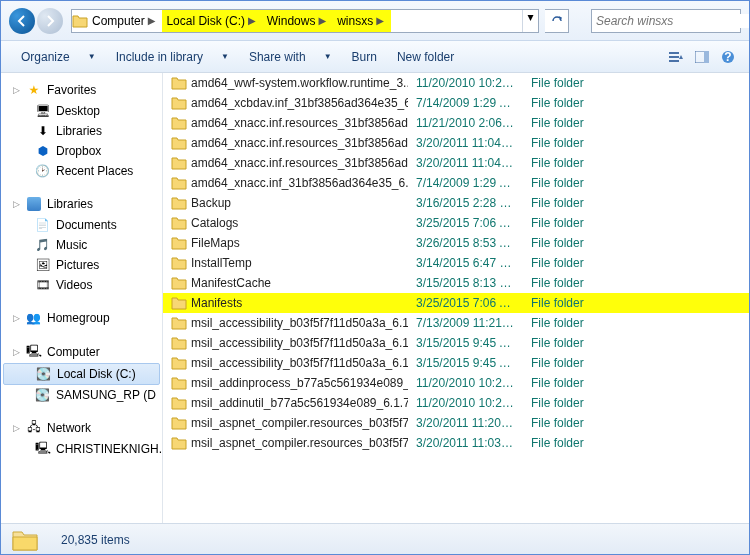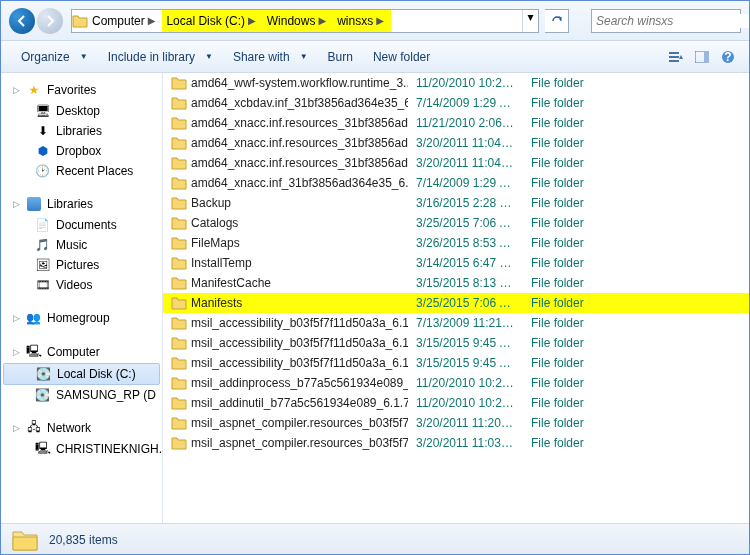--- a/index.html
+++ b/index.html
@@ -9,21 +9,21 @@
 .nav-btn.fwd{background:radial-gradient(circle at 30% 30%,#dfe8f2,#aebfd4);color:#6a7a8c}
 .addr-wrap{flex:1;display:flex;align-items:center;background:#fff;border:1px solid #9aaabf;height:24px;margin:0 6px;position:relative}
 .crumb{display:flex;align-items:center;height:100%;padding:0 4px;cursor:pointer}
 .crumb .sep{color:#555;padding:0 3px;font-size:10px}
 .hl{background:#ffff0a}
 .addr-drop{width:16px;text-align:center;border-left:1px solid #cfd8e4;cursor:pointer;height:100%}
 .refresh{width:24px;height:24px;border:1px solid #9aaabf;border-left:none;background:#fff;display:flex;align-items:center;justify-content:center;cursor:pointer}
 .search-box{width:150px;height:24px;border:1px solid #9aaabf;background:#fff;display:flex;align-items:center;padding:0 4px;margin-left:22px}
 .search-box input{border:none;outline:none;flex:1;color:#888;font-style:italic}
 .toolbar{display:flex;align-items:center;background:linear-gradient(#f8fbff,#e4eef9);height:32px;padding:0 10px;border-bottom:1px solid #d0dbe8}
-.tool-item{color:#1a3e6e;padding:4px 10px;cursor:pointer;display:flex;align-items:center;gap:10px}
+.tool-item{color:#1a3e6e;padding:4px 10px;cursor:pointer;display:flex;align-items:center;gap:18px}
 .tool-item .dd{font-size:8px}
 .toolbar-right{margin-left:auto;display:flex;gap:4px}
 .view-btn{width:22px;height:20px;display:flex;align-items:center;justify-content:center;cursor:pointer;color:#3a5a80}
 .main{display:flex;height:450px}
 .sidebar{width:162px;border-right:1px solid #e0e6ed;overflow-y:auto;padding:6px 0}
 .side-section{margin-bottom:12px}
 .side-head{display:flex;align-items:center;padding:3px 6px 3px 12px;gap:5px;cursor:pointer}
 .side-head .collapse{color:#888;font-size:9px;width:8px}
 .side-item{display:flex;align-items:center;padding:2px 6px 2px 34px;gap:5px;cursor:pointer}
 .side-item.selected{background:linear-gradient(#e0edfb,#cde2f9);border:1px solid #a8c8ee;border-radius:2px;margin:0 2px;padding-left:32px}
@@ -35,21 +35,21 @@
 .col-date{width:115px}
 .col-type{width:105px}
 .col-size{width:70px}
 .row{display:flex;align-items:center;padding:1px 0;cursor:pointer}
 .row.highlighted{background:#ffff0a}
 .cell{padding:1px 8px;white-space:nowrap;overflow:hidden;text-overflow:ellipsis;color:#222}
 .cell.date,.cell.type{color:#0f766e}
 .cell-name{width:245px;display:flex;align-items:center;gap:4px}
 .cell-date{width:115px}
 .cell-type{width:105px}
-.status-bar{display:flex;align-items:center;background:linear-gradient(#f2f6fb,#e2ebf6);height:32px;padding:4px 10px;border-top:1px solid #d0dbe8;gap:10px}
+.status-bar{display:flex;align-items:center;background:linear-gradient(#f2f6fb,#e2ebf6);height:32px;padding:4px 10px;border-top:1px solid #d0dbe8;gap:22px}
 .status-bar .big-ico{width:28px;height:24px}
 .folder-svg{width:16px;height:14px}
 .star-ico{color:#f7b500}
 .lib-ico{background:linear-gradient(#6ab0e8,#3a80c8);width:14px;height:14px;border-radius:2px}
 </style>
 </head>
 <body>
 
 <div class="nav-bar">
   <div class="nav-btn">

